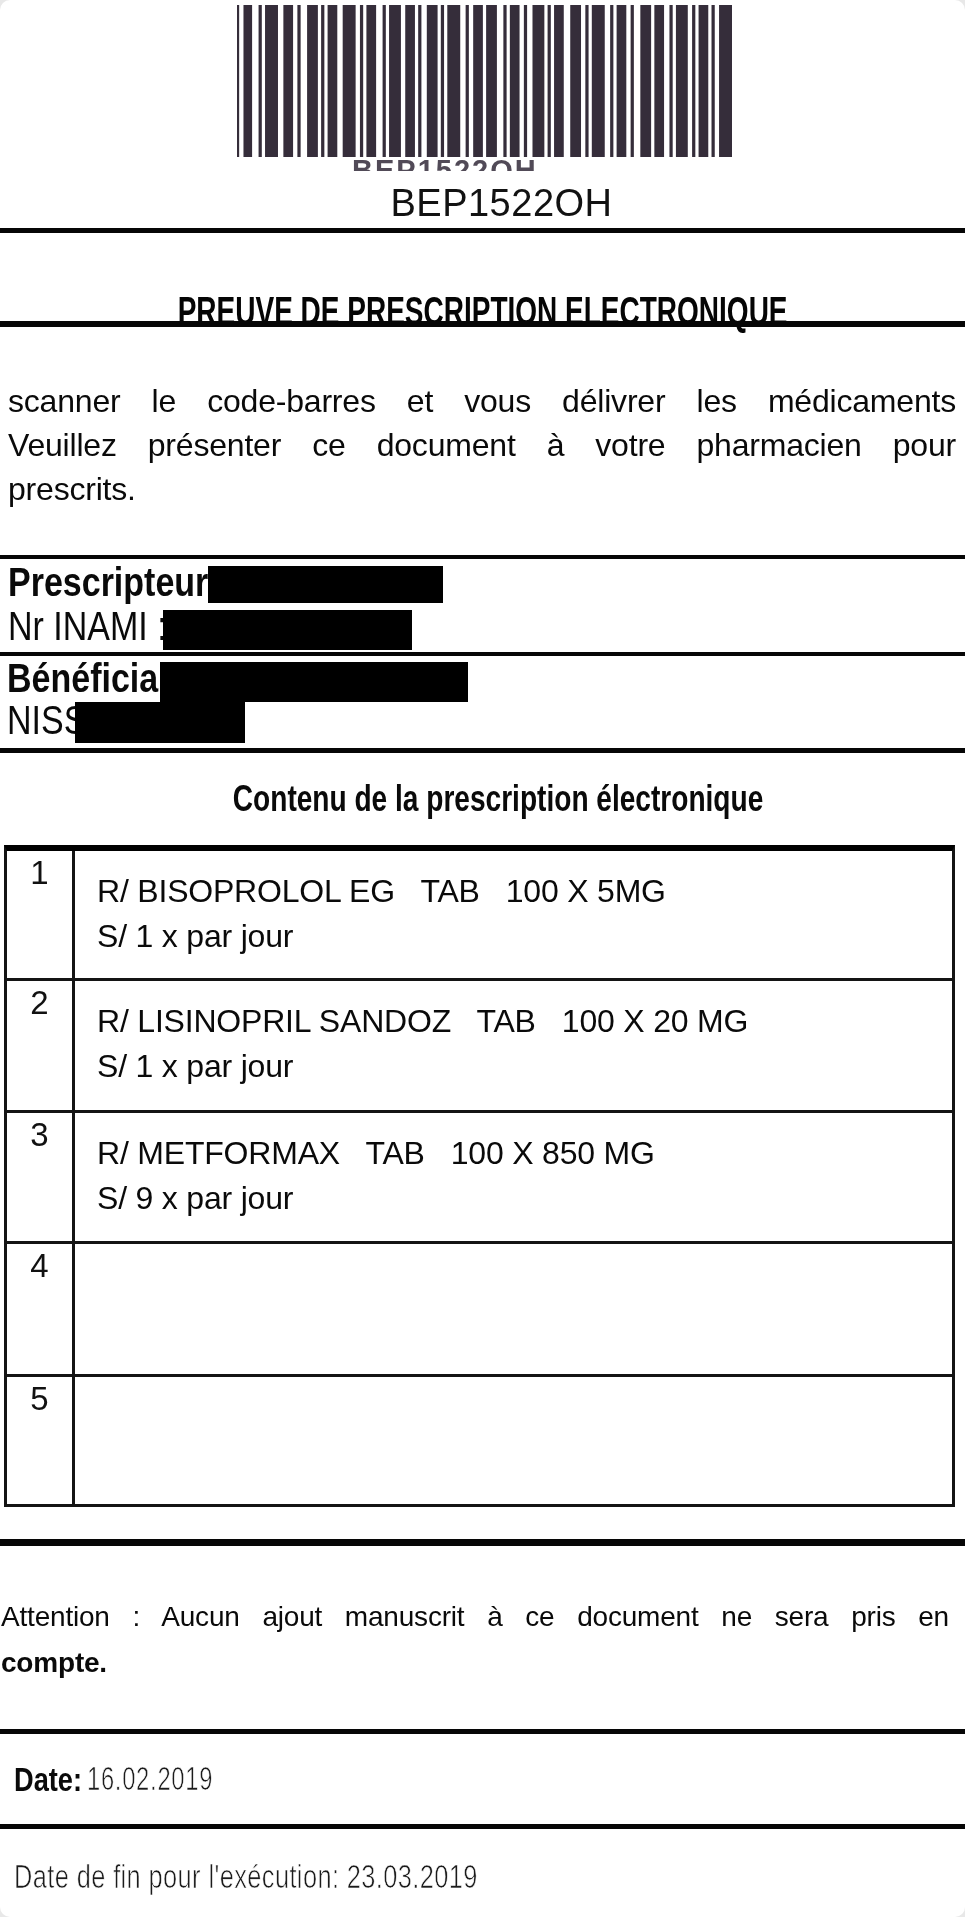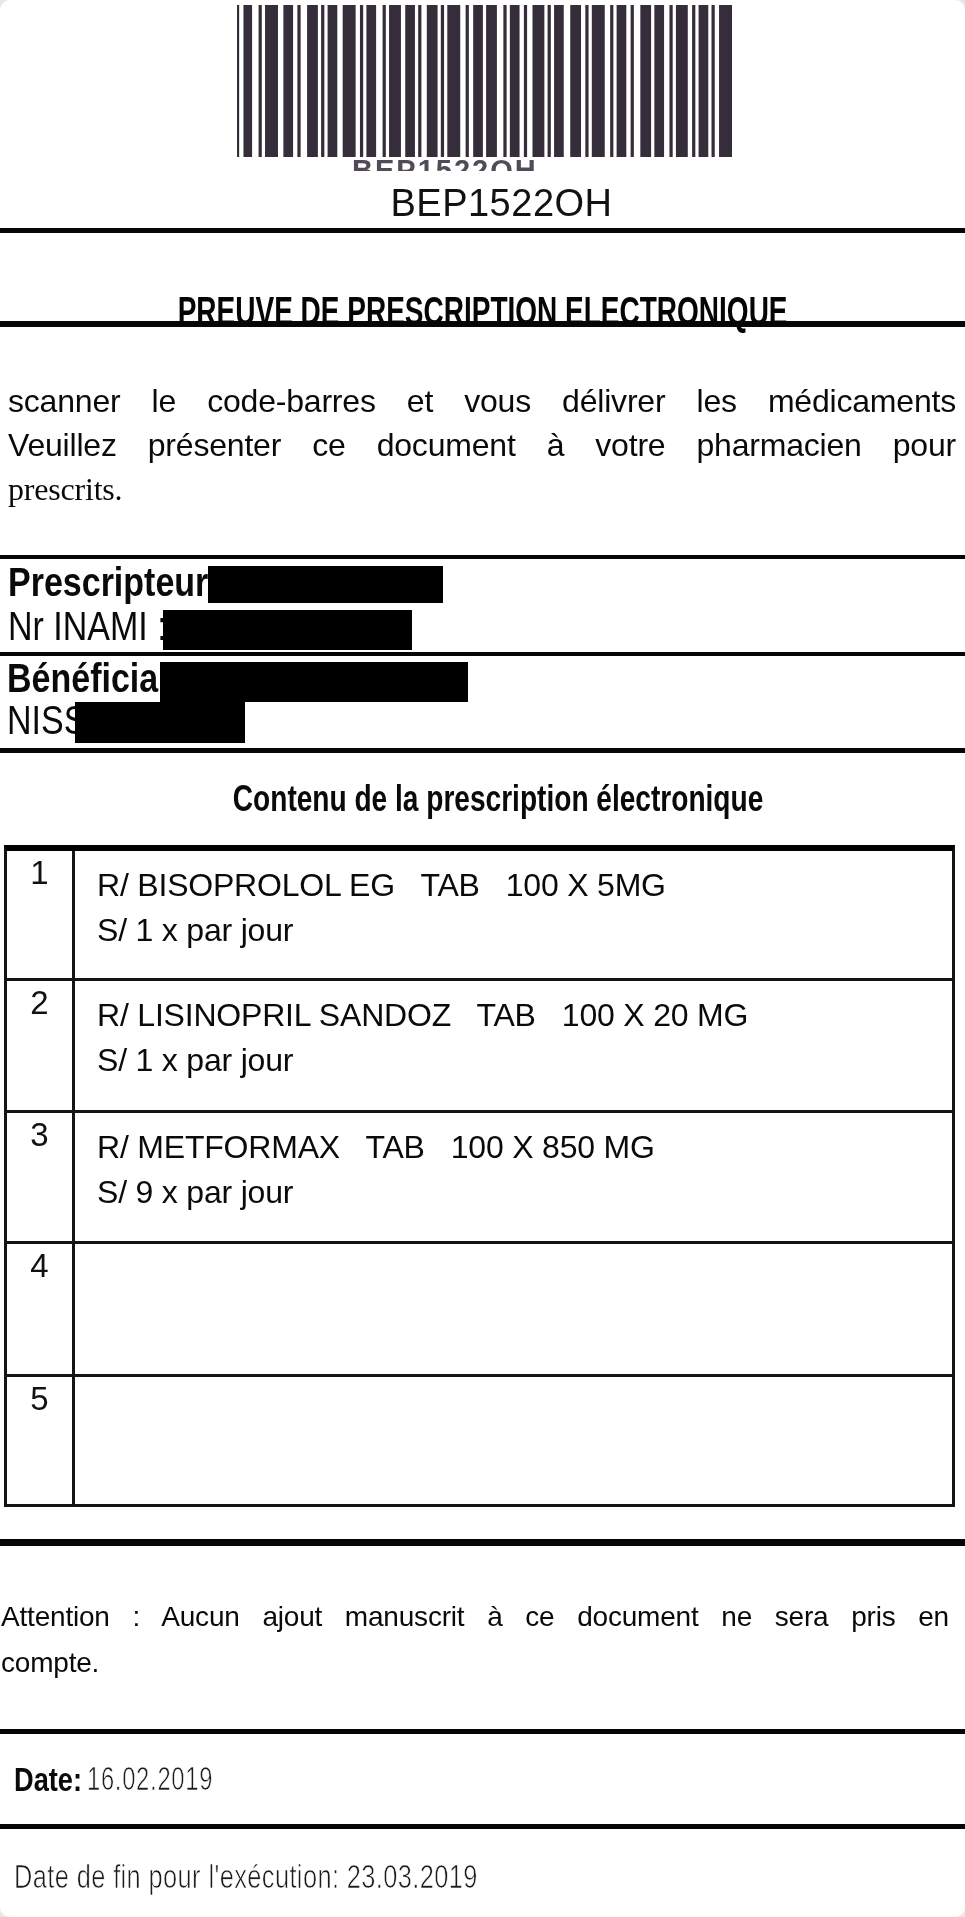--- a/index.html
+++ b/index.html
@@ -18,42 +18,42 @@
   #barcode{position:absolute;left:237px;top:5px;width:495px;height:152px;}
   #barcode-clip{position:absolute;left:352px;top:158px;width:200px;height:13px;overflow:hidden;opacity:.88;}
   #barcode-clip span{display:block;margin-top:-2px;font-size:29px;line-height:29px;font-weight:bold;letter-spacing:2px;color:#3a3240;}
   #code-text{top:180px;font-size:38px;line-height:46px;color:#121212;padding-left:38px;letter-spacing:.5px;}
 
   #title-band{top:256px;margin-top:32px;}
   #title-band .cxc{font-size:40px;font-weight:bold;line-height:46px;transform:scaleX(.70);letter-spacing:0;color:#050505;}
 
   .jline{text-align:justify;text-align-last:justify;}
   #intro{position:absolute;left:8px;width:948px;top:379px;font-size:32px;line-height:44px;letter-spacing:-.2px;}
-  #intro .last{text-align:center;text-align-last:left;font-family:Liberation Serif, serif;}
+  #intro .last{text-align:center;text-align-last:left;}
 
   .fieldlabel{position:absolute;font-size:40px;line-height:40px;white-space:nowrap;}
   .fieldlabel .cx{transform:scaleX(.85);}
   .bold{font-weight:bold;}
 
   #heading-band{top:776px;margin-left:32px;}
   #heading-band .cxc{font-size:36px;font-weight:bold;line-height:46px;transform:scaleX(.78);}
 
   #rxtable{
     position:absolute;left:4px;top:845px;width:951px;height:662px;
     border:3px solid #141414;border-top:6px solid #000;
     box-sizing:border-box;display:flex;flex-direction:column;
   }
   .rxrow{display:flex;box-sizing:border-box;border-bottom:3px solid #141414;}
   .rxrow:last-child{border-bottom:none;flex:1;}
   .numcell{width:68px;border-right:3px solid #141414;box-sizing:border-box;text-align:center;padding-top:2px;font-size:33px;line-height:40px;color:#111;}
-  .rxcell{flex:1;padding:12px 8px 0 22px;font-size:32px;line-height:45px;letter-spacing:-.2px;}
+  .rxcell{flex:1;padding:18px 8px 0 22px;font-size:32px;line-height:45px;letter-spacing:-.2px;}
   .rx,.sig{white-space:pre-wrap;}
 
   #warning{position:absolute;left:1px;width:948px;top:1594px;font-size:28px;line-height:46px;letter-spacing:-.2px;}
-  #warning .last{text-align:center;text-align-last:left;}
+  #warning .last{text-align:center;text-align-last:left;font-weight:bold;}
 
   #date-row{position:absolute;left:14px;top:1758px;display:flex;align-items:flex-end;}
   #date-label{font-size:34px;font-weight:bold;line-height:42px;display:inline-block;transform:scaleX(.80);transform-origin:left top;}
   .thin{font-size:33px;line-height:42px;font-weight:400;color:#1b1b1b;-webkit-text-stroke:.7px #fff;}
   #date-value{display:inline-block;transform:scaleX(.72);transform-origin:left top;margin-left:-12px;letter-spacing:1px;}
   #end-row{position:absolute;left:14px;top:1856px;white-space:nowrap;}
   #end-row .cx{transform:scaleX(.77);letter-spacing:.5px;}
 </style>
 </head>
 <body>

